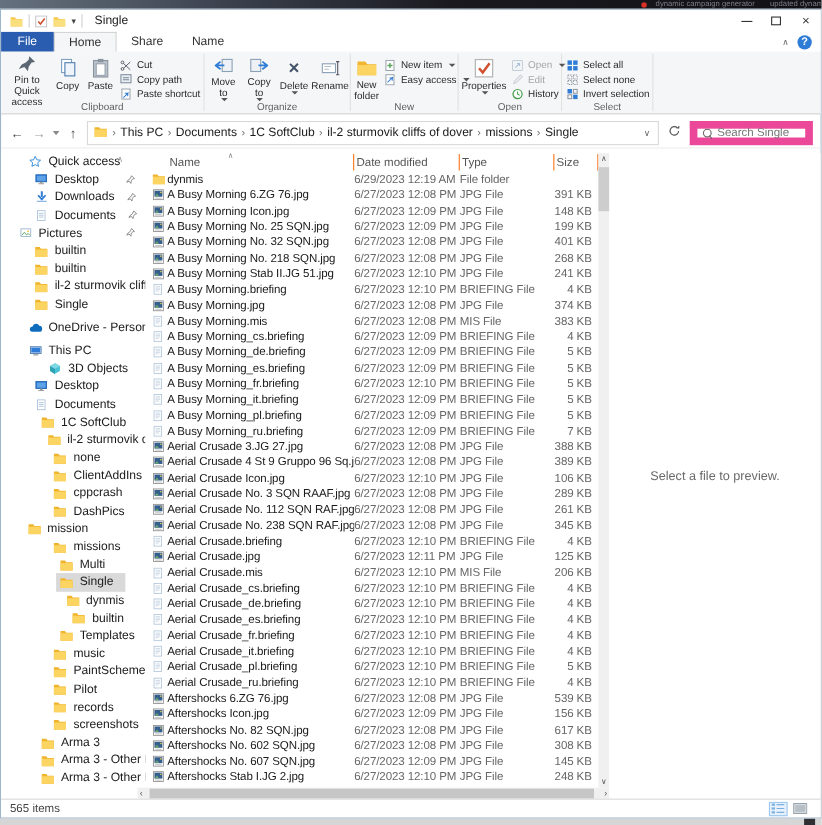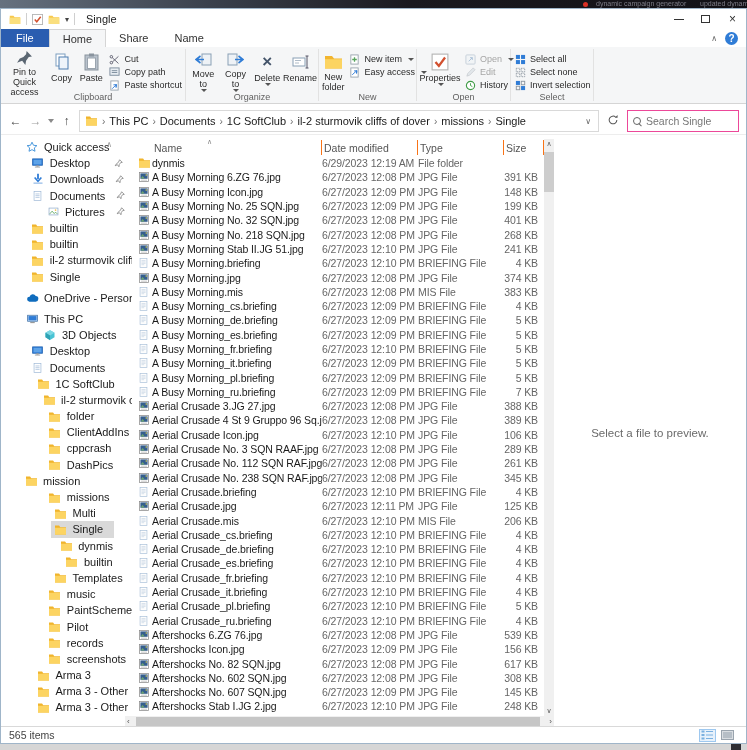--- a/index.html
+++ b/index.html
@@ -61,21 +61,21 @@
   
   .addrrow{position:absolute;left:0;top:99px;right:0;height:27px;display:flex;align-items:center;padding:0 7px;gap:5px;border-bottom:1px solid #ededed}
   .navbtn{width:15px;text-align:center;font-size:12px;color:#3f3f3f;line-height:1}
   .navbtn.fwd{color:#a0a0a0}
   .nav-dd{width:0;height:0;border-left:3px solid transparent;border-right:3px solid transparent;border-top:4px solid #8a8a8a}
   .crumbbar{flex:1;height:22px;border:1px solid #d9d9d9;background:#fff;display:flex;align-items:center;padding:0 5px;font-size:11px;gap:4px;overflow:hidden;white-space:nowrap}
   .crumb-sep{color:#6f6f6f;font-size:10px}
   .crumb-seg{color:#1a1a1a}
   .crumb-dd{margin-left:auto;font-size:8px;color:#666;padding-right:2px}
   .refresh{width:18px;text-align:center}
-  .searchbox{flex:0 0 112px;height:22px;border:1px solid #ec4899;background:#fff;display:flex;align-items:center;gap:4px;padding:0 5px}
+  .searchbox{flex:0 0 112px;height:22px;border:7px solid #ec4899;background:#fff;display:flex;align-items:center;gap:4px;padding:0 5px}
   .searchbox input{border:none;outline:none;width:100%;font-size:10.5px;color:#555;font-family:inherit;background:transparent}
   .searchbox input::placeholder{color:#767676}
   .mag{width:9px;height:9px;position:relative;flex:0 0 9px}
   .mag::before{content:"";position:absolute;left:0;top:0;width:6px;height:6px;border:1px solid #666;border-radius:50%}
   .mag::after{content:"";position:absolute;left:6px;top:6px;width:4px;height:1px;background:#666;transform:rotate(45deg);transform-origin:0 0}
 
   
   .sidebar{position:absolute;left:0;top:130px;width:131px;bottom:17px;background:#fff;overflow:hidden;font-size:11px}
   .side-item{height:16.2px;display:flex;align-items:center;white-space:nowrap}
   .side-item .inner{display:flex;align-items:center;gap:5px;height:100%;padding:0 3px}
@@ -510,21 +510,21 @@
             </span>
       <span class="s-label">Documents</span>
       <span class="s-chev"></span>
     </span>
     <span class="s-pin">
             <svg width="9" height="9" viewBox="0 0 12 12">
               <path d="M7.5 1l3.5 3.5-2.2.4-1.7 2.4-.5 3-2.1-2.7L1.6 9l1.8-2.8 2.4-1.6z" fill="none" stroke="#7a7a7a" stroke-width="1"></path>
             </svg>
           </span>
   </div>
-        <div class="side-item" style="padding-left: 42px;">
+        <div class="side-item" style="padding-left: 12px;">
     <span class="inner">
       <span class="s-icon">
               <svg width="13" height="11" viewBox="0 0 16 16">
                 <rect x="1.5" y="3" width="13" height="10" fill="#fff" stroke="#8aa7c6"></rect>
                 <path d="M2.5 11.5l3.5-4 3 3.5 2-2 2.5 2.5" fill="none" stroke="#58a55c" stroke-width="1.2"></path>
                 <circle cx="11" cy="6" r="1.2" fill="#f2c14e"></circle>
               </svg>
             </span>
       <span class="s-label">Pictures</span>
       <span class="s-chev"></span>
@@ -682,21 +682,21 @@
     <span class="s-pin"></span>
   </div>
         <div class="side-item" style="padding-left: 43.8px;">
     <span class="inner">
       <span class="s-icon">
               <svg width="13" height="11" viewBox="0 0 16 14">
                 <path d="M1 2h5.2l1.5 2H15v9.5H1z" fill="#f0b42c"></path>
                 <path d="M1 4.8h14v8.7H1z" fill="#fcd462"></path>
               </svg>
             </span>
-      <span class="s-label">folder</span>
+      <span class="s-label">none</span>
       <span class="s-chev"></span>
     </span>
     <span class="s-pin"></span>
   </div>
         <div class="side-item" style="padding-left: 43.8px;">
     <span class="inner">
       <span class="s-icon">
               <svg width="13" height="11" viewBox="0 0 16 14">
                 <path d="M1 2h5.2l1.5 2H15v9.5H1z" fill="#f0b42c"></path>
                 <path d="M1 4.8h14v8.7H1z" fill="#fcd462"></path>

